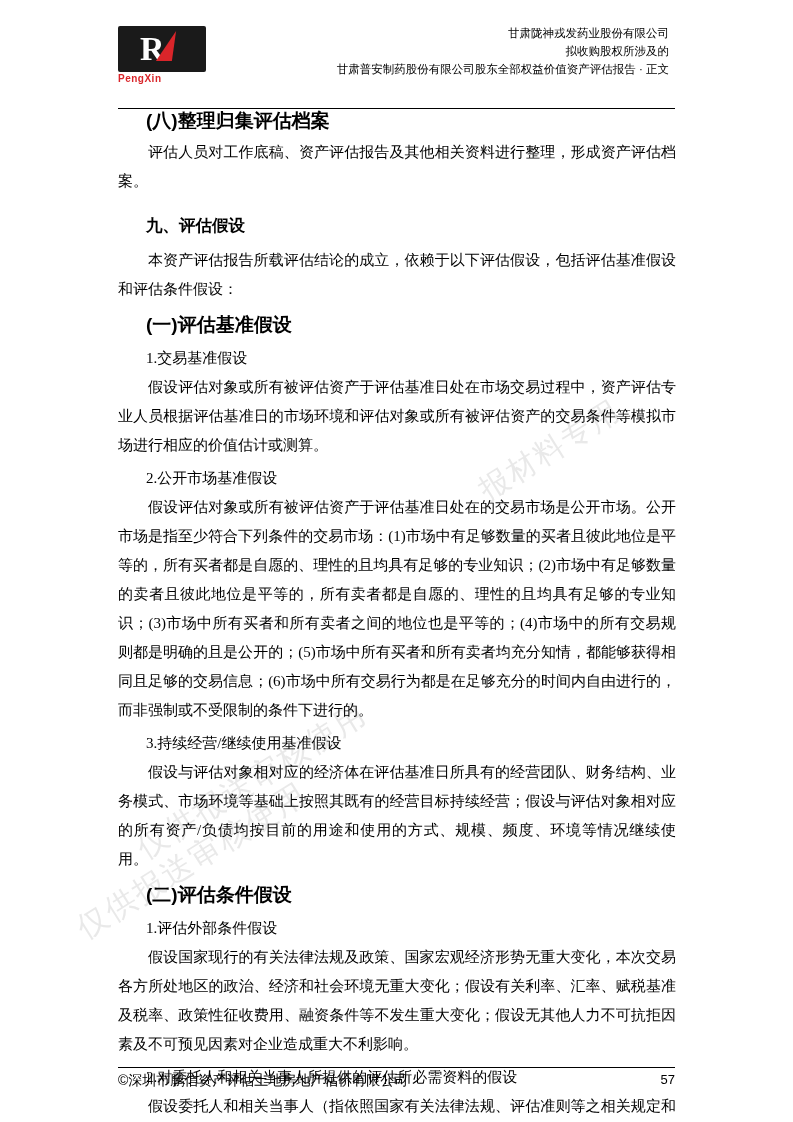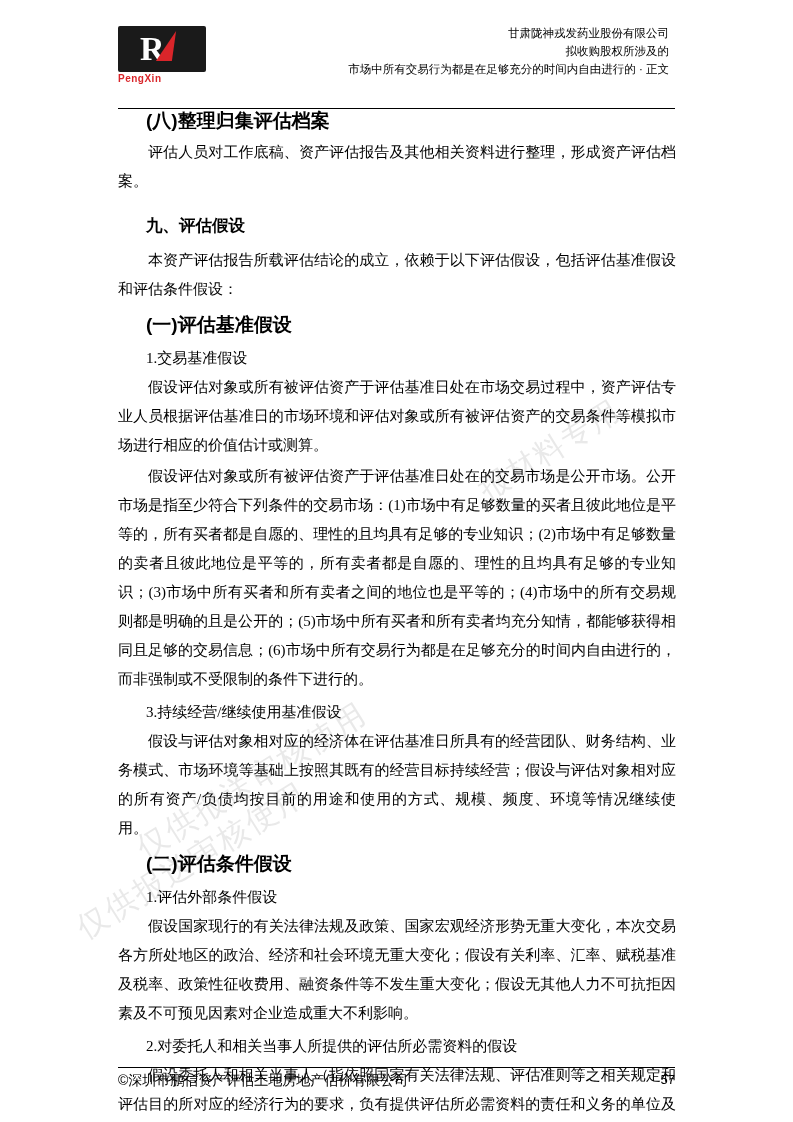--- a/index.html
+++ b/index.html
@@ -198,41 +198,42 @@
     <div class="logo">
       <div class="logo-mark">
         <span class="logo-r">R</span>
         <span class="logo-swoosh"></span>
       </div>
       <div class="logo-text">PengXin</div>
     </div>
     <div class="header-lines">
       <div>甘肃陇神戎发药业股份有限公司</div>
       <div>拟收购股权所涉及的</div>
-      <div>市场中所有交易行为都是在足够充分的时间内自由进行的 · 正文</div>
+      <div>甘肃普安制药股份有限公司股东全部权益价值资产评估报告 · 正文</div>
     </div>
     <div class="header-rule"></div>
   </div>
 
   <div class="wm wm1">报材料专用</div>
   <div class="wm wm2">仅供报送审核使用</div>
   <div class="wm wm3">仅供报送审核使用</div>
 
   <div class="content">
     <div class="h3">(八)整理归集评估档案</div>
     <p class="body">评估人员对工作底稿、资产评估报告及其他相关资料进行整理，形成资产评估档案。</p>
 
     <div class="h2">九、评估假设</div>
     <p class="body">本资产评估报告所载评估结论的成立，依赖于以下评估假设，包括评估基准假设和评估条件假设：</p>
 
     <div class="h3">(一)评估基准假设</div>
 
     <div class="h4">1.交易基准假设</div>
     <p class="body tight">假设评估对象或所有被评估资产于评估基准日处在市场交易过程中，资产评估专业人员根据评估基准日的市场环境和评估对象或所有被评估资产的交易条件等模拟市场进行相应的价值估计或测算。</p>
 
+    <div class="h4">2.公开市场基准假设</div>
     <p class="body tight">假设评估对象或所有被评估资产于评估基准日处在的交易市场是公开市场。公开市场是指至少符合下列条件的交易市场：(1)市场中有足够数量的买者且彼此地位是平等的，所有买者都是自愿的、理性的且均具有足够的专业知识；(2)市场中有足够数量的卖者且彼此地位是平等的，所有卖者都是自愿的、理性的且均具有足够的专业知识；(3)市场中所有买者和所有卖者之间的地位也是平等的；(4)市场中的所有交易规则都是明确的且是公开的；(5)市场中所有买者和所有卖者均充分知情，都能够获得相同且足够的交易信息；(6)市场中所有交易行为都是在足够充分的时间内自由进行的，而非强制或不受限制的条件下进行的。</p>
 
     <div class="h4">3.持续经营/继续使用基准假设</div>
     <p class="body tight">假设与评估对象相对应的经济体在评估基准日所具有的经营团队、财务结构、业务模式、市场环境等基础上按照其既有的经营目标持续经营；假设与评估对象相对应的所有资产/负债均按目前的用途和使用的方式、规模、频度、环境等情况继续使用。</p>
 
     <div class="h3">(二)评估条件假设</div>
 
     <div class="h4">1.评估外部条件假设</div>
     <p class="body tight">假设国家现行的有关法律法规及政策、国家宏观经济形势无重大变化，本次交易各方所处地区的政治、经济和社会环境无重大变化；假设有关利率、汇率、赋税基准及税率、政策性征收费用、融资条件等不发生重大变化；假设无其他人力不可抗拒因素及不可预见因素对企业造成重大不利影响。</p>
 

